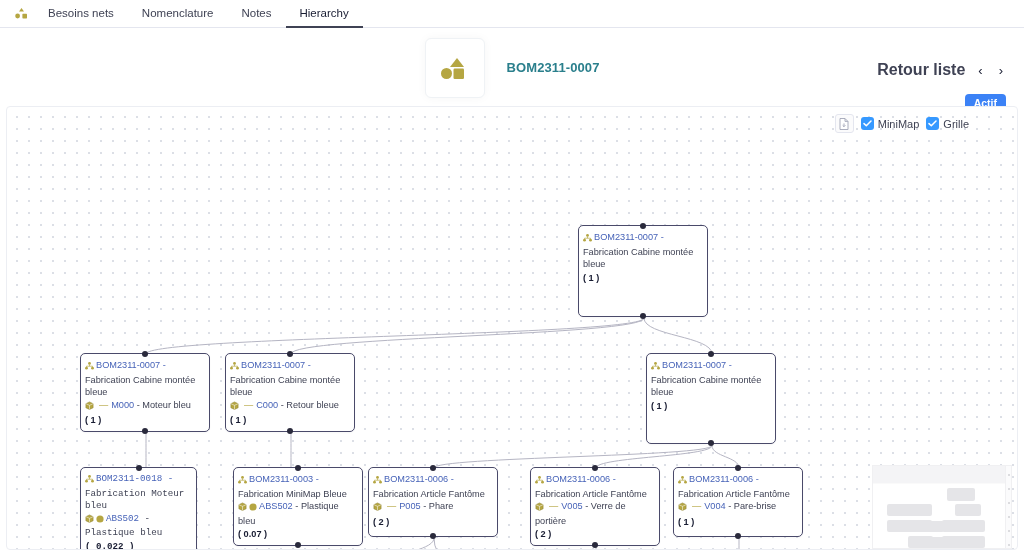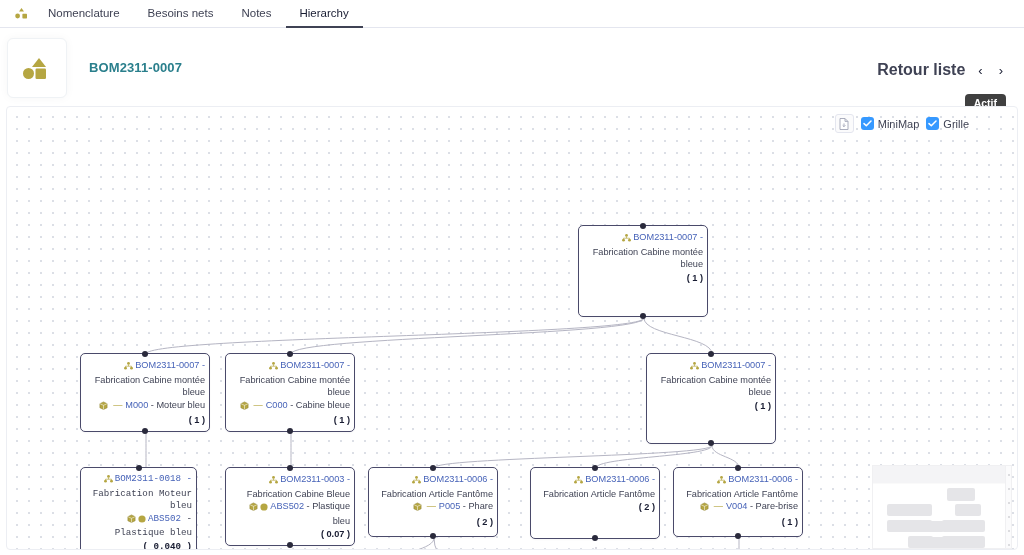--- a/index.html
+++ b/index.html
@@ -51,24 +51,25 @@
     line-height: 12px;
     padding: 0 4px;
     min-width: 13px;
     text-align: center;
   }
 
   
   .header {
     position: relative;
     height: 74px;
-    padding: 10px 20px 0 7px;
+    padding: 10px 20px 0 20px;
     display: flex;
     align-items: flex-start;
     background: #ffffff;
+    justify-content: center;
   }
   .thumb {
     width: 60px; height: 60px;
     border: 1px solid #eff2f5;
     border-radius: 6px;
     background: #ffffff;
     display: flex; align-items: center; justify-content: center;
     box-shadow: 0 0 10px rgba(0,0,0,0.04);
     flex: 0 0 auto;
   }
@@ -98,21 +99,21 @@
     font-size: 13px;
     color: #181c32;
     cursor: pointer;
     padding: 0 3px;
     line-height: 1;
   }
   .status-badge {
     position: absolute;
     right: 18px;
     top: 66px;
-    background: #404040;
+    background: #3b82f6;
     color: #ffffff;
     font-size: 10.5px;
     font-weight: bold;
     border-radius: 4px;
     padding: 4px 9px;
     line-height: 1;
   }
 
   
   .canvas-wrap {
@@ -155,21 +156,21 @@
   }
   .chk svg { display: block; }
   .chk-label { font-size: 11px; color: #3f4254; }
 
   
   .node {
     position: absolute;
     background: #ffffff;
     border: 1px solid #4a4a6a;
     border-radius: 5px;
-    text-align: right;
+    text-align: left;
     font-size: 9.2px;
     line-height: 12.6px;
     color: #3f4254;
     padding: 5px 4px 4px 4px;
     z-index: 20;
     cursor: pointer;
     box-shadow: 0 1px 2px rgba(0,0,0,0.03);
   }
   .node .line { display: block; }
   .code { color: #4763b8; }
@@ -235,24 +236,24 @@
 <div class="tabbar">
   <div class="tab-logo">
     <svg width="13" height="11" viewBox="0 0 13 11">
       <polygon points="6.5,0 9,3.6 4,3.6" fill="#b5a642"></polygon>
       <circle cx="2.6" cy="8" r="2.4" fill="#b5a642"></circle>
       <rect x="7.4" y="5.8" width="4.6" height="4.6" rx="0.6" fill="#b5a642"></rect>
     </svg>
   </div>
   <div id="tabs-host" style="display:flex;">
       <div class="tab">
+        <span>Besoins nets</span>
+      </div>
+      <div class="tab">
         <span>Nomenclature</span>
-      </div>
-      <div class="tab">
-        <span>Besoins nets</span>
       </div>
       <div class="tab">
         <span>Notes</span>
       </div>
       <div class="tab active">
         <span>Hierarchy</span>
       </div>
     </div>
 </div>
 
@@ -353,21 +354,21 @@
         <span class="line"><span class="ico"><svg width="9" height="8" viewBox="0 0 9 8">
               <circle cx="4.5" cy="1.4" r="1.4" fill="#b5a642"></circle>
               <circle cx="1.5" cy="6.2" r="1.4" fill="#b5a642"></circle>
               <circle cx="7.5" cy="6.2" r="1.4" fill="#b5a642"></circle>
               <path d="M4.5 2.6 V4.2 M1.5 4.9 V4.2 H7.5 V4.9" stroke="#b5a642" stroke-width="0.7" fill="none"></path>
             </svg></span><span class="code">BOM2311-0007 -</span></span>
         <span class="line">Fabrication Cabine montée bleue</span>
         <span class="line"><span class="ico"><svg width="9" height="9" viewBox="0 0 10 10">
               <path d="M1 3 L5 1 L9 3 V7.6 L5 9.4 L1 7.6 Z" fill="#b5a642" stroke="#8f8330" stroke-width="0.6"></path>
               <path d="M1 3 L5 4.8 L9 3 M5 4.8 V9.4" stroke="#fff" stroke-width="0.6" fill="none"></path>
-            </svg></span><span class="dash">—</span><span class="code">C000</span> <span class="code-dark">- Cabine bleue</span></span>
+            </svg></span><span class="dash">—</span><span class="code">C000</span> <span class="code-dark">- Retour bleue</span></span>
         <span class="line qty">( 1 )</span>
       </div>
       <div class="node" id="n3" style="left: 639px; top: 246px; width: 130px; min-height: 91px;">
         <span class="port top"></span>
         <span class="port bot"></span>
         <span class="line"><span class="ico"><svg width="9" height="8" viewBox="0 0 9 8">
               <circle cx="4.5" cy="1.4" r="1.4" fill="#b5a642"></circle>
               <circle cx="1.5" cy="6.2" r="1.4" fill="#b5a642"></circle>
               <circle cx="7.5" cy="6.2" r="1.4" fill="#b5a642"></circle>
               <path d="M4.5 2.6 V4.2 M1.5 4.9 V4.2 H7.5 V4.9" stroke="#b5a642" stroke-width="0.7" fill="none"></path>
@@ -384,32 +385,32 @@
               <circle cx="7.5" cy="6.2" r="1.4" fill="#b5a642"></circle>
               <path d="M4.5 2.6 V4.2 M1.5 4.9 V4.2 H7.5 V4.9" stroke="#b5a642" stroke-width="0.7" fill="none"></path>
             </svg></span><span class="code">BOM2311-0018 -</span></span>
         <span class="line">Fabrication Moteur bleu</span>
         <span class="line"><span class="ico"><svg width="9" height="9" viewBox="0 0 10 10">
               <path d="M1 3 L5 1 L9 3 V7.6 L5 9.4 L1 7.6 Z" fill="#b5a642" stroke="#8f8330" stroke-width="0.6"></path>
               <path d="M1 3 L5 4.8 L9 3 M5 4.8 V9.4" stroke="#fff" stroke-width="0.6" fill="none"></path>
             </svg></span><span class="ico"><svg width="8" height="8" viewBox="0 0 8 8">
               <circle cx="4" cy="4" r="3.6" fill="#b5a642"></circle>
             </svg></span><span class="code">ABS502</span> <span class="code-dark">- Plastique bleu</span></span>
-        <span class="line qty">( 0.040 )</span>
-      </div>
-      <div class="node" id="n5" style="left: 218px; top: 360px; width: 130px; min-height: 72px;">
+        <span class="line qty">( 0.022 )</span>
+      </div>
+      <div class="node" id="n5" style="left: 226px; top: 360px; width: 130px; min-height: 72px;">
         <span class="port top"></span>
         <span class="port bot"></span>
         <span class="line"><span class="ico"><svg width="9" height="8" viewBox="0 0 9 8">
               <circle cx="4.5" cy="1.4" r="1.4" fill="#b5a642"></circle>
               <circle cx="1.5" cy="6.2" r="1.4" fill="#b5a642"></circle>
               <circle cx="7.5" cy="6.2" r="1.4" fill="#b5a642"></circle>
               <path d="M4.5 2.6 V4.2 M1.5 4.9 V4.2 H7.5 V4.9" stroke="#b5a642" stroke-width="0.7" fill="none"></path>
             </svg></span><span class="code">BOM2311-0003 -</span></span>
-        <span class="line">Fabrication Cabine Bleue</span>
+        <span class="line">Fabrication MiniMap Bleue</span>
         <span class="line"><span class="ico"><svg width="9" height="9" viewBox="0 0 10 10">
               <path d="M1 3 L5 1 L9 3 V7.6 L5 9.4 L1 7.6 Z" fill="#b5a642" stroke="#8f8330" stroke-width="0.6"></path>
               <path d="M1 3 L5 4.8 L9 3 M5 4.8 V9.4" stroke="#fff" stroke-width="0.6" fill="none"></path>
             </svg></span><span class="ico"><svg width="8" height="8" viewBox="0 0 8 8">
               <circle cx="4" cy="4" r="3.6" fill="#b5a642"></circle>
             </svg></span><span class="code">ABS502</span> <span class="code-dark">- Plastique bleu</span></span>
         <span class="line qty">( 0.07 )</span>
       </div>
       <div class="node" id="n6" style="left: 361px; top: 360px; width: 130px; min-height: 70px;">
         <span class="port top"></span>
@@ -430,20 +431,24 @@
       <div class="node" id="n7" style="left: 523px; top: 360px; width: 130px; min-height: 72px;">
         <span class="port top"></span>
         <span class="port bot"></span>
         <span class="line"><span class="ico"><svg width="9" height="8" viewBox="0 0 9 8">
               <circle cx="4.5" cy="1.4" r="1.4" fill="#b5a642"></circle>
               <circle cx="1.5" cy="6.2" r="1.4" fill="#b5a642"></circle>
               <circle cx="7.5" cy="6.2" r="1.4" fill="#b5a642"></circle>
               <path d="M4.5 2.6 V4.2 M1.5 4.9 V4.2 H7.5 V4.9" stroke="#b5a642" stroke-width="0.7" fill="none"></path>
             </svg></span><span class="code">BOM2311-0006 -</span></span>
         <span class="line">Fabrication Article Fantôme</span>
+        <span class="line"><span class="ico"><svg width="9" height="9" viewBox="0 0 10 10">
+              <path d="M1 3 L5 1 L9 3 V7.6 L5 9.4 L1 7.6 Z" fill="#b5a642" stroke="#8f8330" stroke-width="0.6"></path>
+              <path d="M1 3 L5 4.8 L9 3 M5 4.8 V9.4" stroke="#fff" stroke-width="0.6" fill="none"></path>
+            </svg></span><span class="dash">—</span><span class="code">V005</span> <span class="code-dark">- Verre de portière</span></span>
         <span class="line qty">( 2 )</span>
       </div>
       <div class="node" id="n8" style="left: 666px; top: 360px; width: 130px; min-height: 70px;">
         <span class="port top"></span>
         <span class="port bot"></span>
         <span class="line"><span class="ico"><svg width="9" height="8" viewBox="0 0 9 8">
               <circle cx="4.5" cy="1.4" r="1.4" fill="#b5a642"></circle>
               <circle cx="1.5" cy="6.2" r="1.4" fill="#b5a642"></circle>
               <circle cx="7.5" cy="6.2" r="1.4" fill="#b5a642"></circle>
               <path d="M4.5 2.6 V4.2 M1.5 4.9 V4.2 H7.5 V4.9" stroke="#b5a642" stroke-width="0.7" fill="none"></path>

